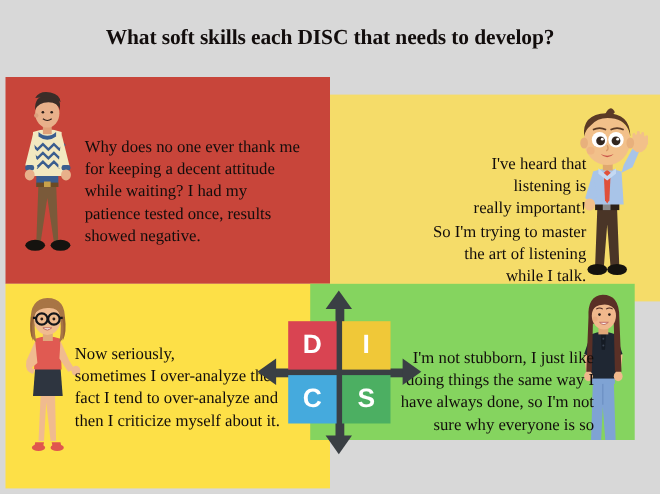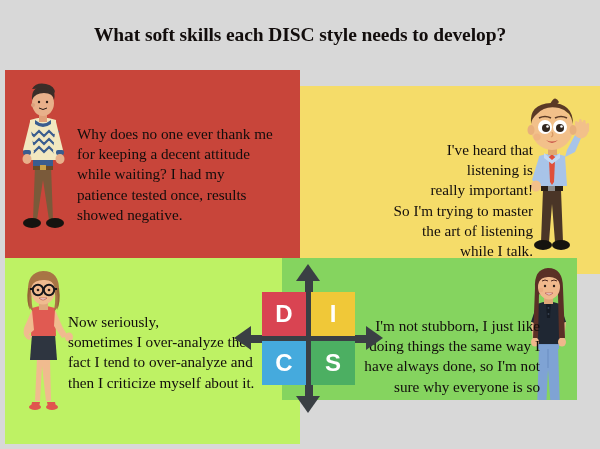--- a/index.html
+++ b/index.html
@@ -87,21 +87,21 @@
   .fig-red  {left:8px;  top:10px;}
   .fig-yellow{left:215px;top:8px;}
   .fig-blue {left:8px;  top:8px;}
   .fig-green{left:238px;top:6px;}
 </style>
 </head>
 <body>
 
 <div id="page">
 
-  <div class="title">What soft skills each DISC style needs to develop?</div>
+  <div class="title">What soft skills each DISC that needs to develop?</div>
 
   <div class="grid">
 
     <div class="quad q-red" style="background:#c8453a">
       <svg class="figure fig-red" width="60" height="160" viewBox="0 0 60 160">
 
         <path d="M22 86 L20 140 L24 140 L30 100 L36 140 L40 140 L38 86 Z" fill="#7a5a3a"></path>
         <ellipse cx="19" cy="143" rx="9" ry="5" fill="#15130f"></ellipse>
         <ellipse cx="42" cy="143" rx="9" ry="5" fill="#15130f"></ellipse>
 
@@ -191,21 +191,21 @@
         <circle cx="22" cy="43" r="3.5" fill="#eeb07f" opacity="0.7"></circle>
       </svg>
       <div class="quote">I've heard that
 listening is
 really important!
 So I'm trying to master
 the art of listening
 while I talk.</div>
     </div>
 
-    <div class="quad q-blue" style="background:#bef264">
+    <div class="quad q-blue" style="background:#fde047">
       <svg class="figure fig-blue" width="62" height="160" viewBox="0 0 62 160">
 
         <path d="M24 92 L22 135 L27 135 L29 100 L33 135 L38 135 L37 92 Z" fill="#f0bb8f"></path>
         <path d="M19 136 L27 136 L26 141 L18 141 Z" fill="#e0564e"></path>
         <path d="M34 136 L42 136 L43 141 L35 141 Z" fill="#e0564e"></path>
         <ellipse cx="22" cy="141" rx="6" ry="3" fill="#e0564e"></ellipse>
         <ellipse cx="39" cy="141" rx="6" ry="3" fill="#e0564e"></ellipse>
 
         <path d="M19 68 L42 68 L44 94 L17 94 Z" fill="#2e3540"></path>
 

